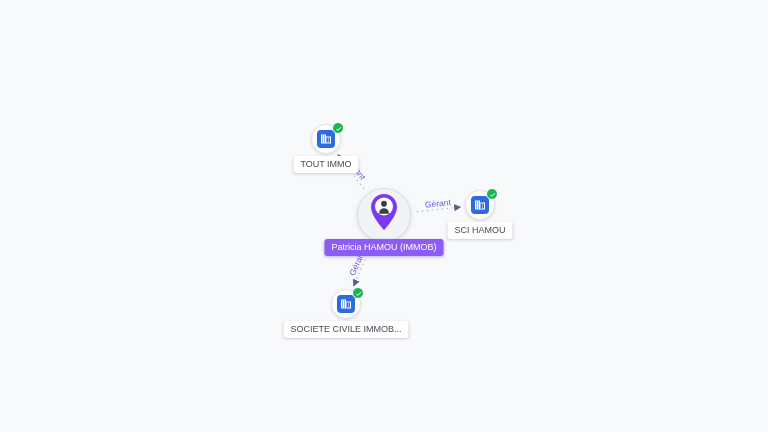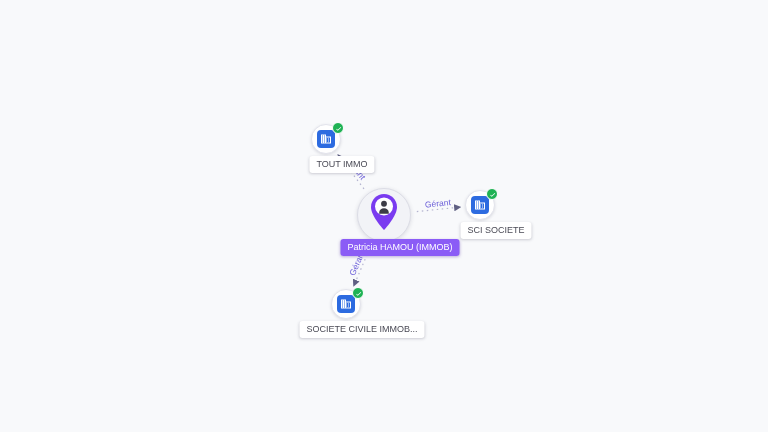--- a/index.html
+++ b/index.html
@@ -37,21 +37,21 @@
   .icon-sq svg{width:12px;height:12px;fill:#ffffff;}
   .badge{
     position:absolute;top:-3px;right:-4px;
     width:12px;height:12px;border-radius:50%;
     background:var(--verified-badge);border:1.5px solid #ffffff;
     display:flex;align-items:center;justify-content:center;
   }
   .badge svg{width:7px;height:7px;fill:#ffffff;}
   
   .pill{
-    position:absolute;left:16px;transform:translateX(-50%);
+    position:absolute;left:0;transform:translateX(-50%);
     white-space:nowrap;font-size:9px;line-height:1;
     padding:4px 7px;border-radius:3px;
     background:#ffffff;color:var(--node-label-text);
     box-shadow:0 1px 3px rgba(40,40,70,.22);
   }
   .company-pill{top:17px;}
   .person-pill{
     top:24px;background:var(--person-label-bg);color:var(--person-label-text);
     box-shadow:0 1px 3px rgba(80,40,160,.35);
   }
@@ -122,21 +122,21 @@
         <svg viewBox="0 0 24 24">
               <path d="M12 7V3H2v18h20V7H12zM6 19H4v-2h2v2zm0-4H4v-2h2v2zm0-4H4V9h2v2zm0-4H4V5h2v2zm4 12H8v-2h2v2zm0-4H8v-2h2v2zm0-4H8V9h2v2zm0-4H8V5h2v2zm10 12h-8v-2h2v-2h-2v-2h2v-2h-2V9h8v10zm-2-8h-2v2h2v-2zm0 4h-2v2h2v-2z"></path>
             </svg>
       </span>
       <span class="badge">
         <svg viewBox="0 0 24 24">
               <path d="M9.3 16.2l-3.4-3.4-1.7 1.7 5.1 5.1L21.4 8.5l-1.7-1.7z"></path>
             </svg>
       </span>
     </div>
-    <div class="pill company-pill">SCI SOCIETE</div>
+    <div class="pill company-pill">SCI HAMOU</div>
   </div>
 
   <div class="node company" style="left: 346px; top: 304px;">
     <div class="ccircle">
       <span class="icon-sq">
         <svg viewBox="0 0 24 24">
               <path d="M12 7V3H2v18h20V7H12zM6 19H4v-2h2v2zm0-4H4v-2h2v2zm0-4H4V9h2v2zm0-4H4V5h2v2zm4 12H8v-2h2v2zm0-4H8v-2h2v2zm0-4H8V9h2v2zm0-4H8V5h2v2zm10 12h-8v-2h2v-2h-2v-2h2v-2h-2V9h8v10zm-2-8h-2v2h2v-2zm0 4h-2v2h2v-2z"></path>
             </svg>
       </span>
       <span class="badge">

